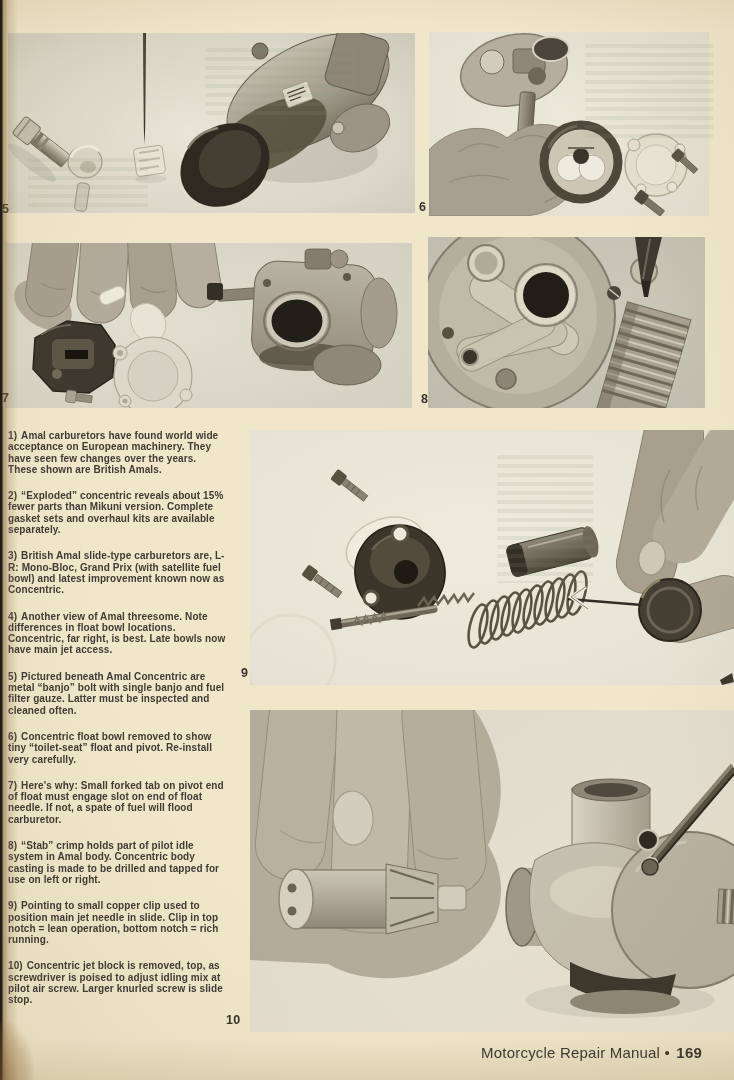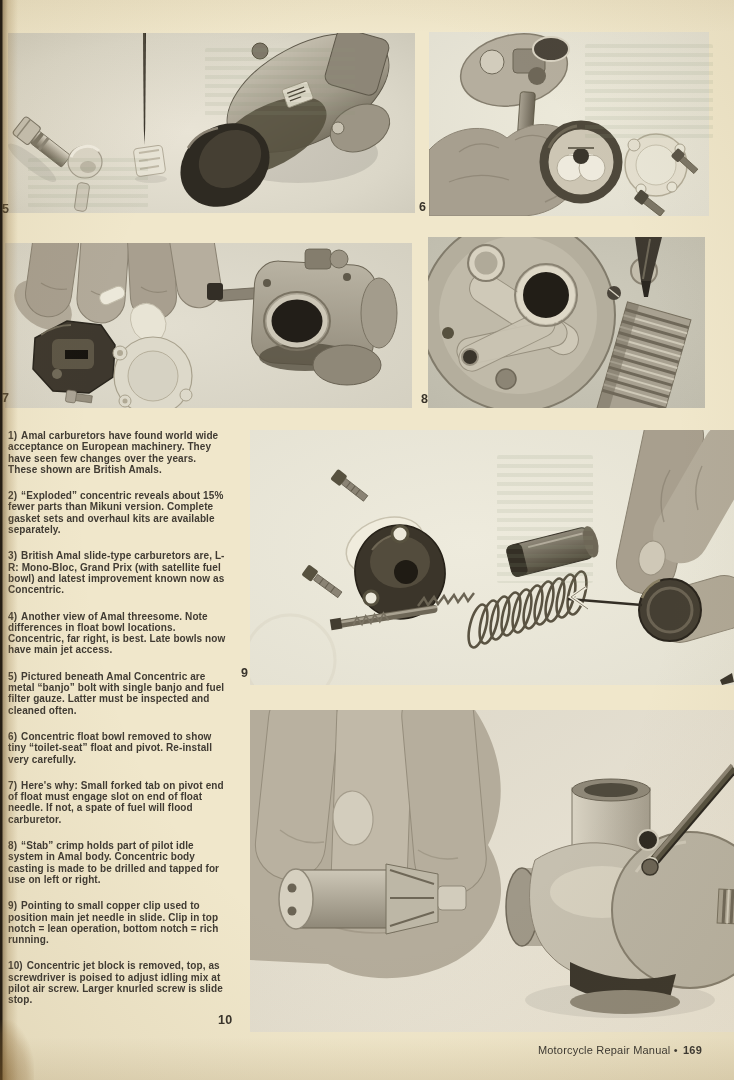--- a/index.html
+++ b/index.html
@@ -28,21 +28,21 @@
     font-size:12.5px; font-weight:bold; color:#39342b; letter-spacing:.2px;
   }
   .captions { position:absolute; left:8px; top:430px; width:220px; z-index:3; }
   .cap {
     margin:0 0 15px 0; font-size:10px; line-height:11.3px; font-weight:bold;
     color:#403b33; letter-spacing:.1px;
   }
   .cap .num { margin-right:4px; }
   .footer {
     position:absolute; top:1044px; right:32px; z-index:3;
-    font-size:11px; color:#3e3a32; letter-spacing:.2px;
+    font-size:15px; color:#3e3a32; letter-spacing:.2px;
   }
   .footer .pn { font-weight:bold; margin-left:2px; }
   .ghost {
     position:absolute; z-index:2; pointer-events:none;
     background:repeating-linear-gradient(180deg, #8d9a7c 0 4px, rgba(0,0,0,0) 4px 9px);
     opacity:.13; filter:blur(.7px); border-radius:2px;
   }
 </style>
 </head>
 <body>
@@ -471,21 +471,21 @@
   <div class="ghost" style="left:205px;top:48px;width:150px;height:72px"></div>
   <div class="ghost" style="left:28px;top:158px;width:120px;height:50px"></div>
   <div class="ghost" style="left:585px;top:44px;width:128px;height:95px"></div>
   <div class="ghost" style="left:497px;top:455px;width:96px;height:128px"></div>
 
   <span class="fig-num" style="left:2px;top:202px">5</span>
   <span class="fig-num" style="left:419px;top:200px">6</span>
   <span class="fig-num" style="left:2px;top:391px">7</span>
   <span class="fig-num" style="left:421px;top:392px">8</span>
   <span class="fig-num" style="left:241px;top:666px">9</span>
-  <span class="fig-num" style="left:218px;top:1013px">10</span>
+  <span class="fig-num" style="left:226px;top:1013px">10</span>
 
   <div class="captions">
     <p class="cap"><span class="num">1)</span><span>Amal carburetors have found world wide acceptance on European machinery. They have seen few changes over the years. These shown are British Amals.</span></p>
     <p class="cap"><span class="num">2)</span><span>“Exploded” concentric reveals about 15% fewer parts than Mikuni version. Complete gasket sets and overhaul kits are available separately.</span></p>
     <p class="cap"><span class="num">3)</span><span>British Amal slide-type carburetors are, L-R: Mono-Bloc, Grand Prix (with satellite fuel bowl) and latest improvement known now as Concentric.</span></p>
     <p class="cap"><span class="num">4)</span><span>Another view of Amal threesome. Note differences in float bowl locations. Concentric, far right, is best. Late bowls now have main jet access.</span></p>
     <p class="cap"><span class="num">5)</span><span>Pictured beneath Amal Concentric are metal “banjo” bolt with single banjo and fuel filter gauze. Latter must be inspected and cleaned often.</span></p>
     <p class="cap"><span class="num">6)</span><span>Concentric float bowl removed to show tiny “toilet-seat” float and pivot. Re-install very carefully.</span></p>
     <p class="cap"><span class="num">7)</span><span>Here's why: Small forked tab on pivot end of float must engage slot on end of float needle. If not, a spate of fuel will flood carburetor.</span></p>
     <p class="cap"><span class="num">8)</span><span>“Stab” crimp holds part of pilot idle system in Amal body. Concentric body casting is made to be drilled and tapped for use on left or right.</span></p>

